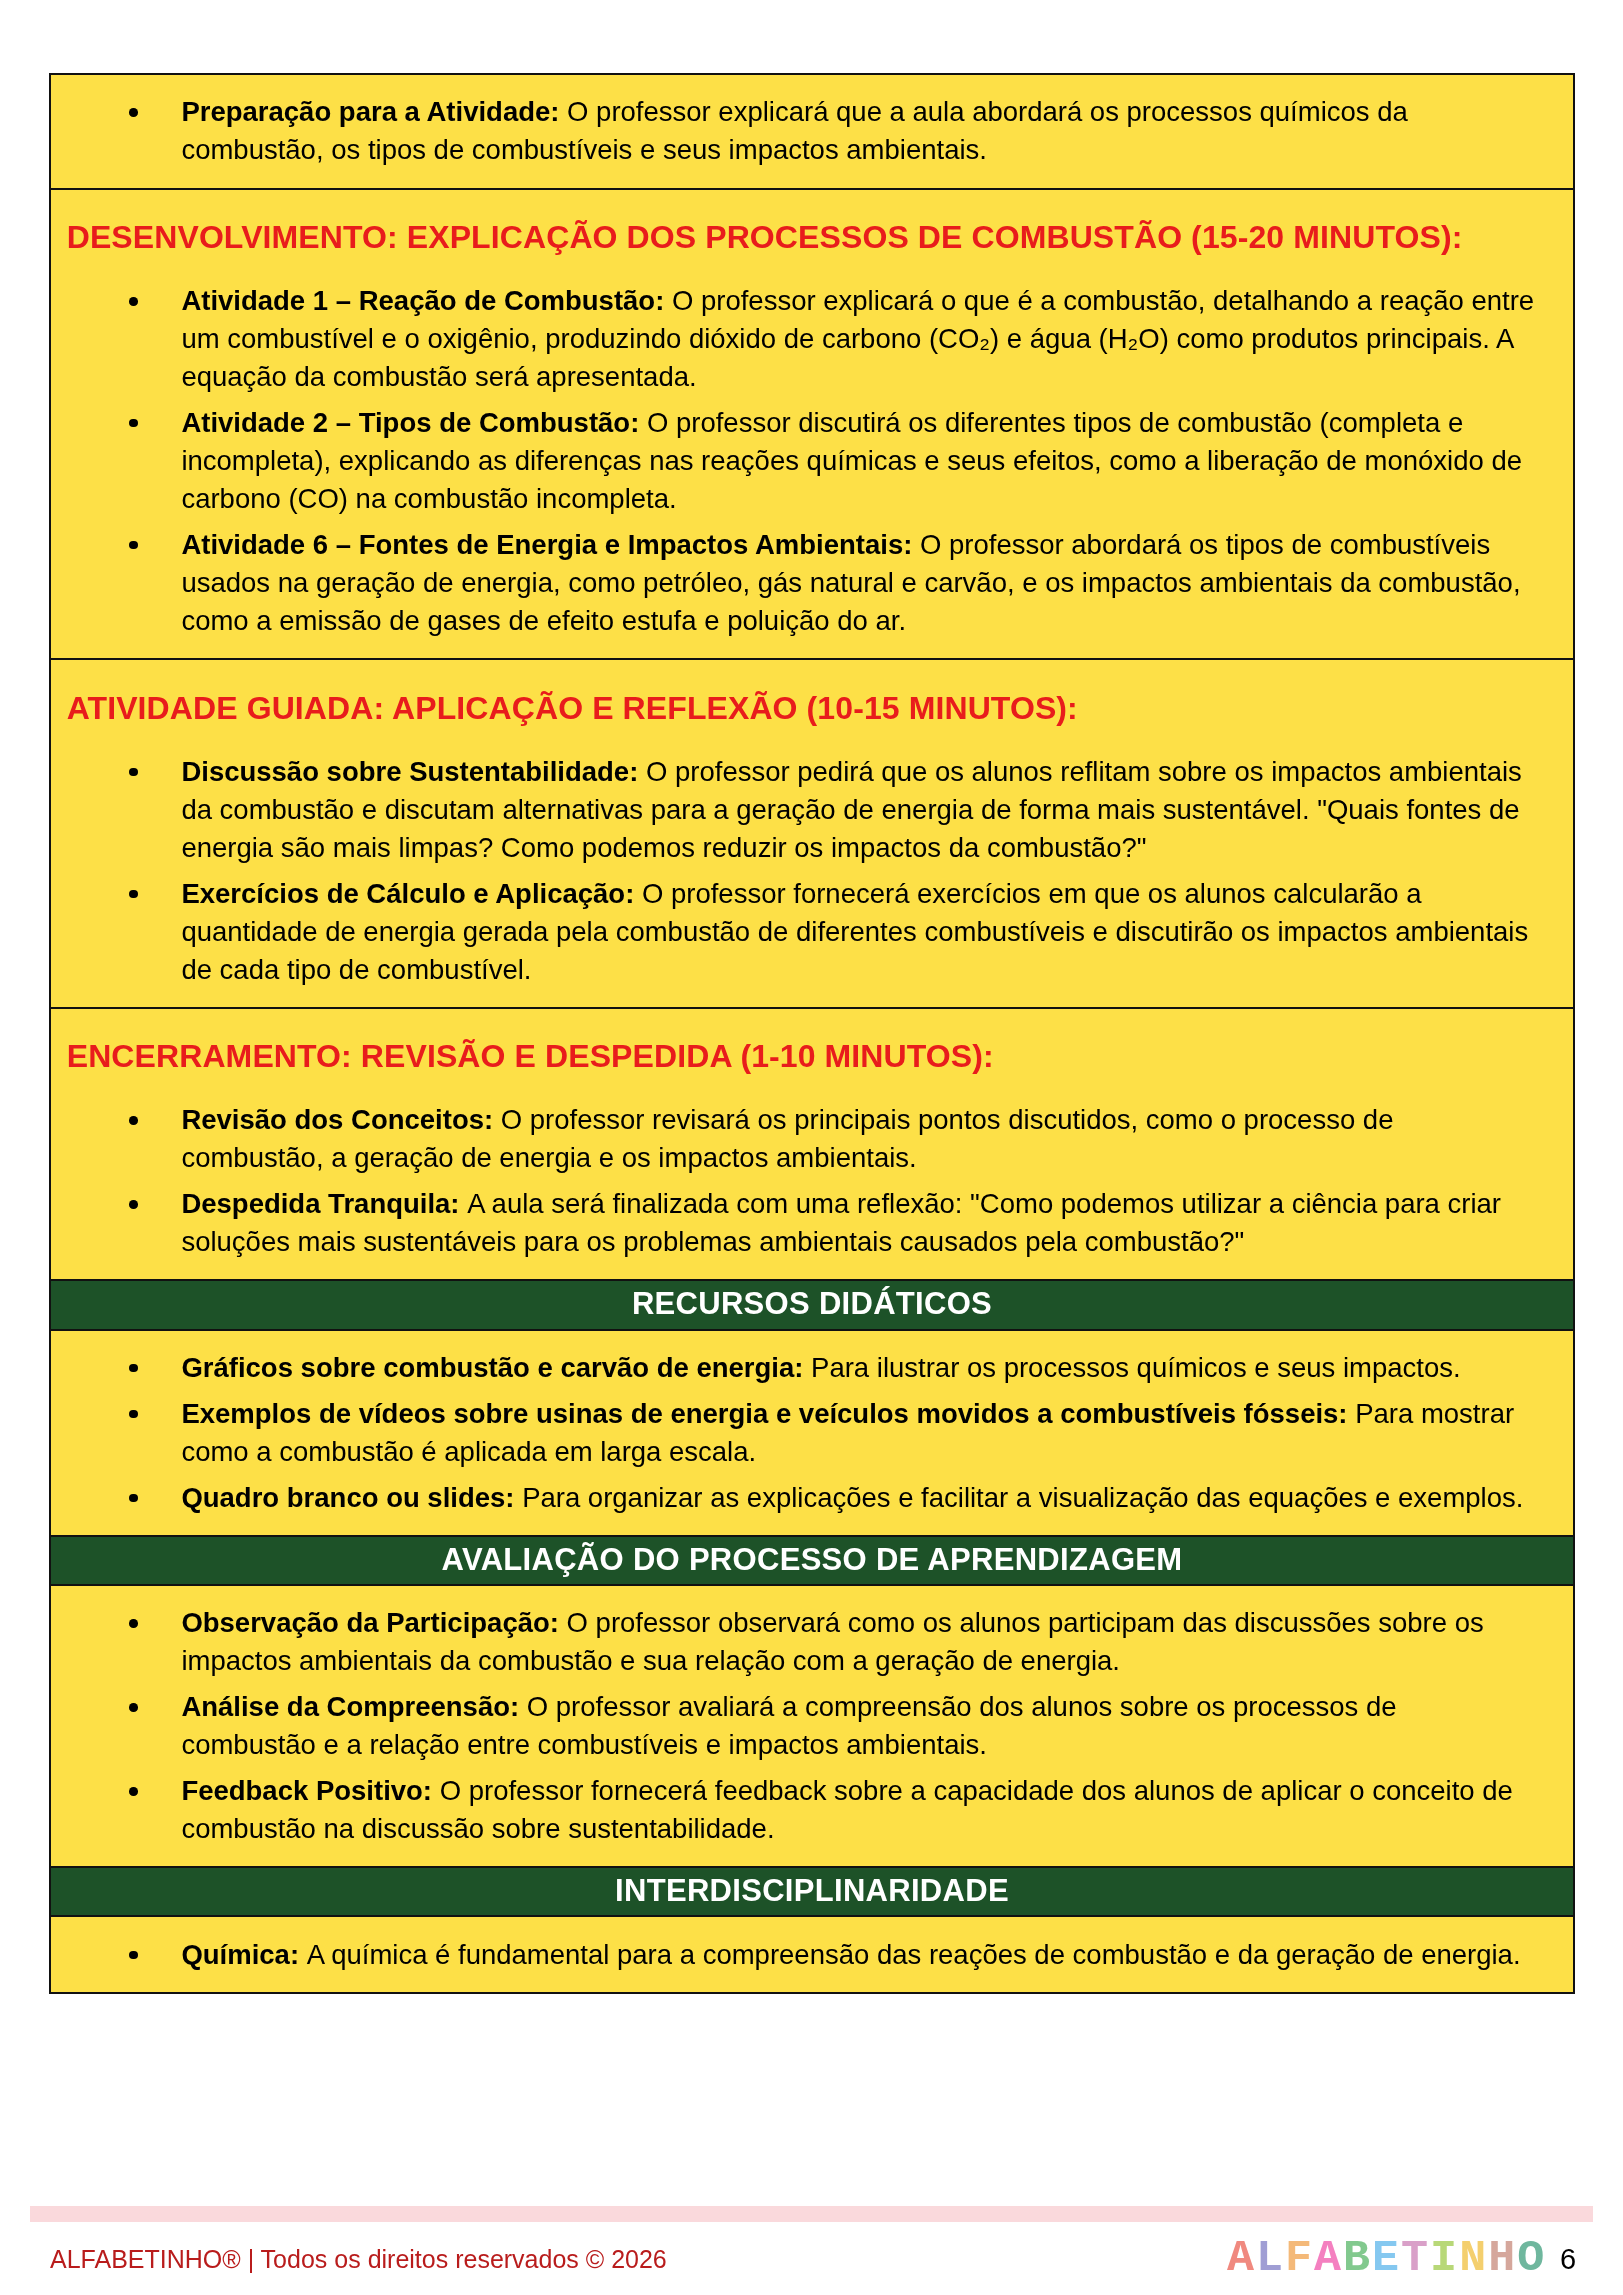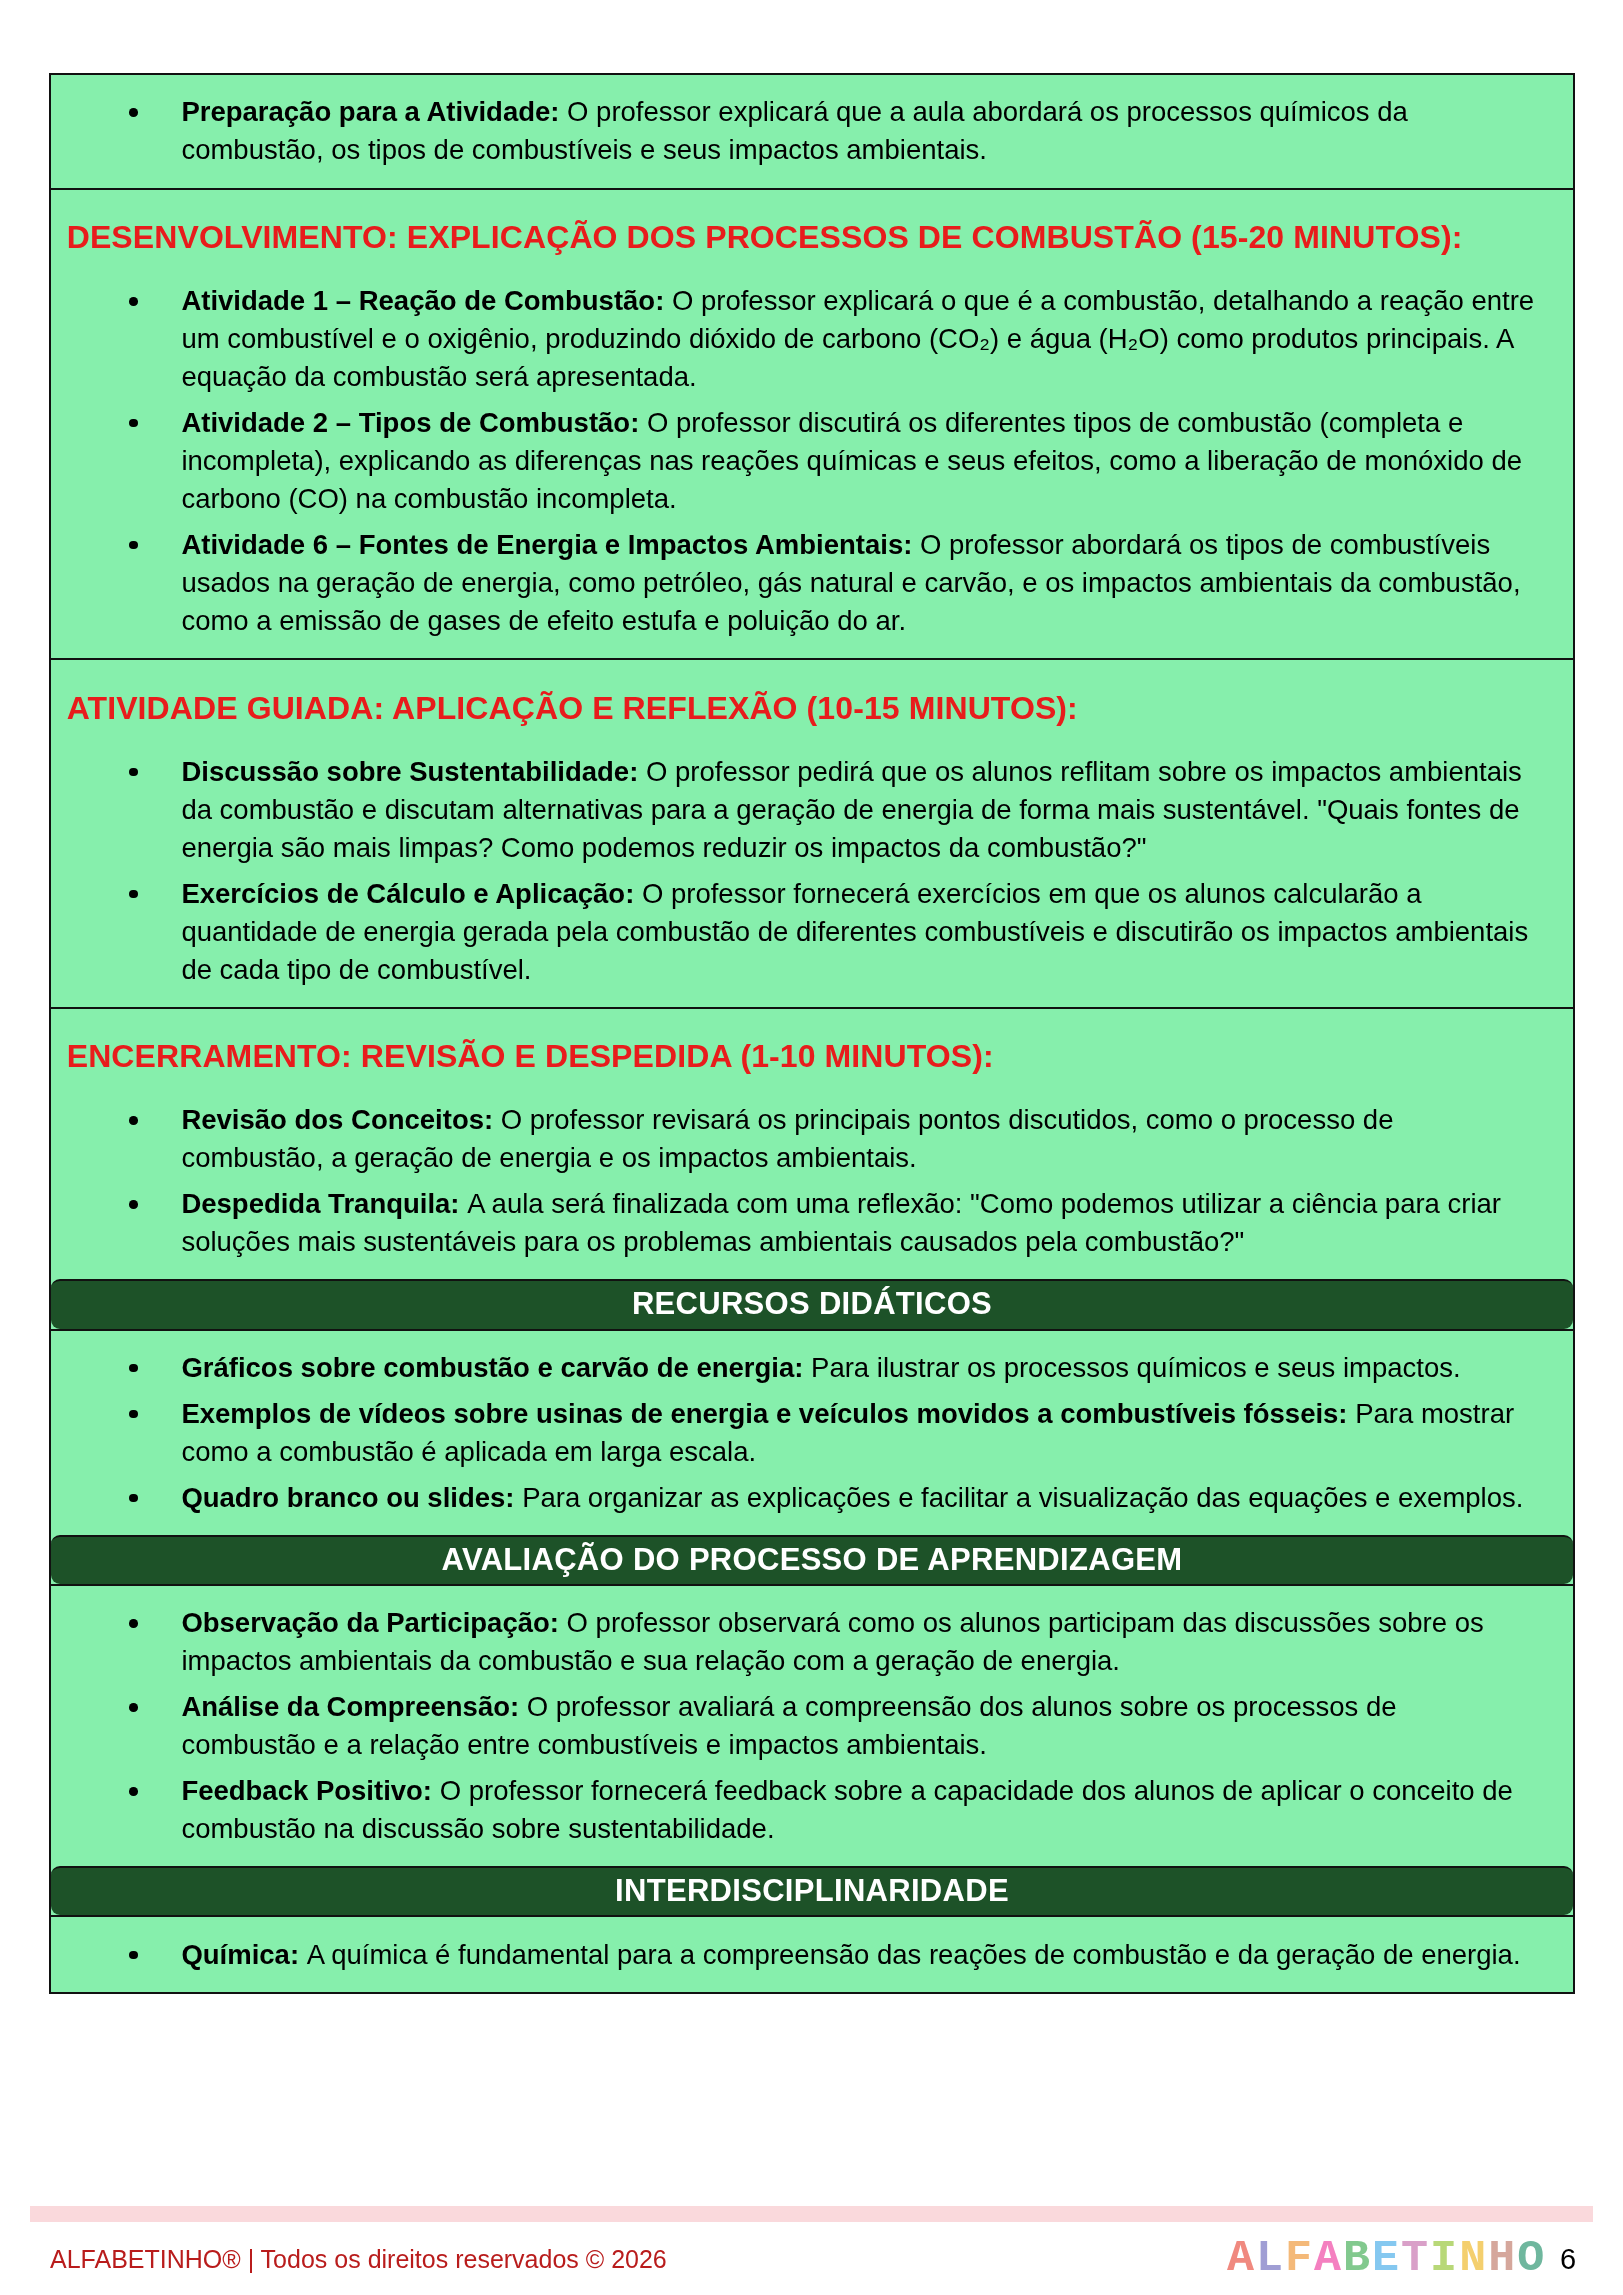--- a/index.html
+++ b/index.html
@@ -2,37 +2,37 @@
 <html style="font-size:10.5px"><head>
 <meta charset="utf-8">
 <style>
   html,body { margin:0; padding:0; background:#ffffff; }
   .page {
     position:relative; width:1623px; height:2295px; background:#ffffff;
     font-family:"Liberation Sans", sans-serif; color:#000; overflow:hidden;
   }
   .doc-table {
     position:absolute; left:49px; top:73px; width:1526px;
-    border:2.6px solid #111; box-sizing:border-box; background:#86efac;
+    border:2.6px solid #111; box-sizing:border-box; background:#fde047;
   }
   .row { border-top:2px solid #111; padding:18.3px 36px 14.4px 14.4px; box-sizing:border-box; }
   .row:first-child { border-top:none; }
   .row-heading {
     color:#e81c1c; font-weight:bold; font-size:32px; line-height:1.25;
     margin:9.2px 0 25px 1.3px; letter-spacing:0.1px;
   }
   .row ul { margin:0; padding:0 0 0 116px; list-style:none; }
   .row li { position:relative; font-size:27.5px; line-height:38px; margin-bottom:7.9px; }
   .row li:last-child { margin-bottom:3.9px; }
   .row li::before {
     content:""; position:absolute; left:-52px; top:15px;
     width:8.5px; height:8.5px; border-radius:50%; background:#000;
   }
   .row li b { font-weight:bold; }
-  .row.banner { background:#1d5228; padding:5.9px 13px 7.2px; text-align:center;border-radius:9px; }
+  .row.banner { background:#1d5228; padding:5.9px 13px 7.2px; text-align:center; }
   .banner-text {
     color:#ffffff; font-weight:bold; font-size:31px; line-height:34px; letter-spacing:0.3px;
   }
   .pink-bar {
     position:absolute; left:30px; top:2206px; width:1563px; height:16.4px;
     background:#fad9dc;
   }
   .footer-copyright { position:absolute; left:50px; top:2245px; font-size:25px; color:#b91c1c; }
   .logo {
     position:absolute; left:1227px; top:2233px;

